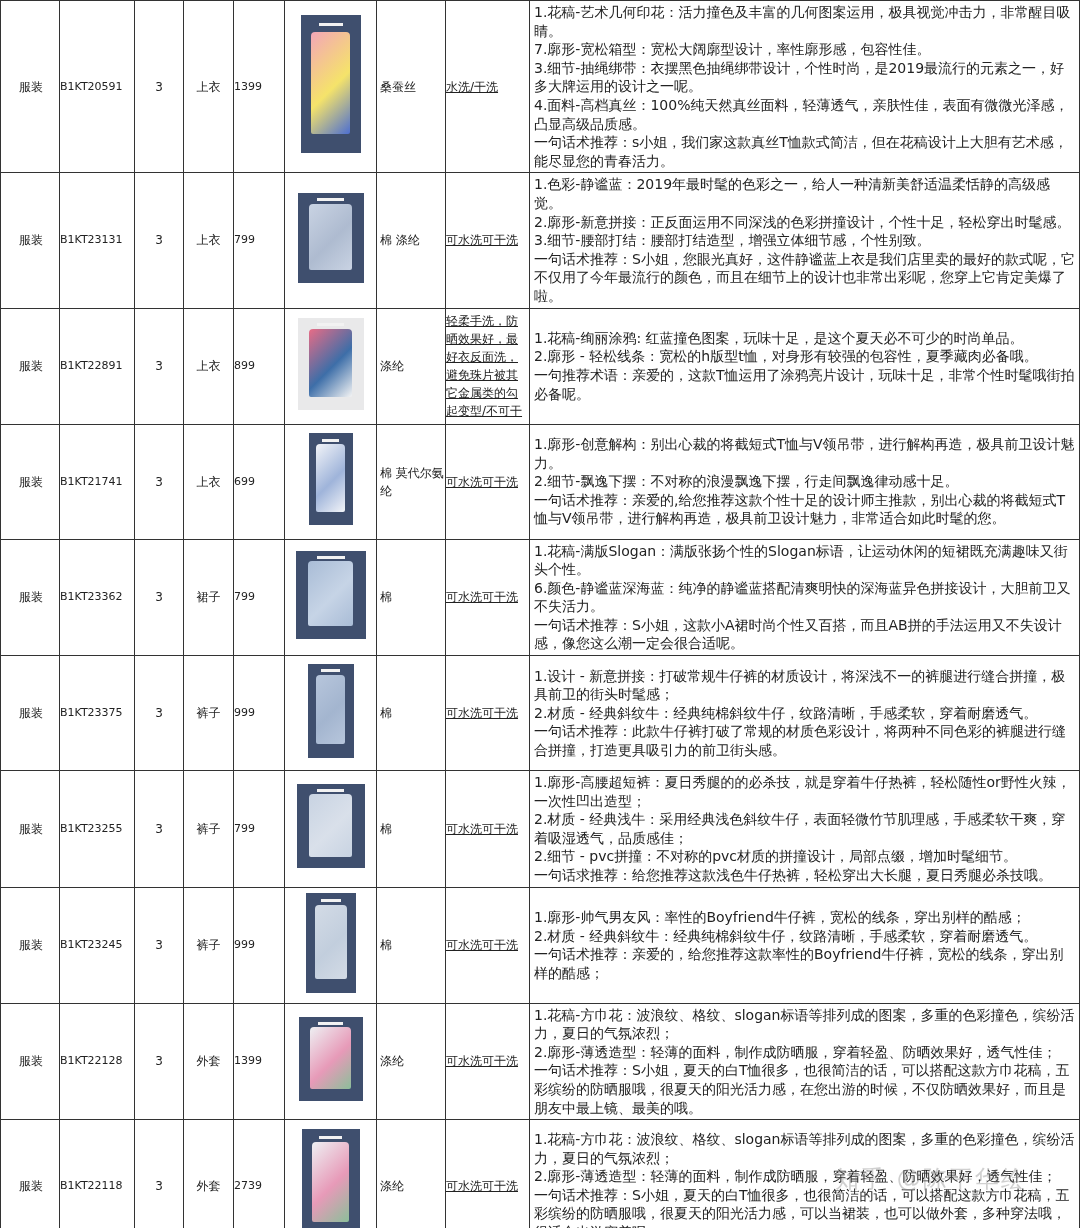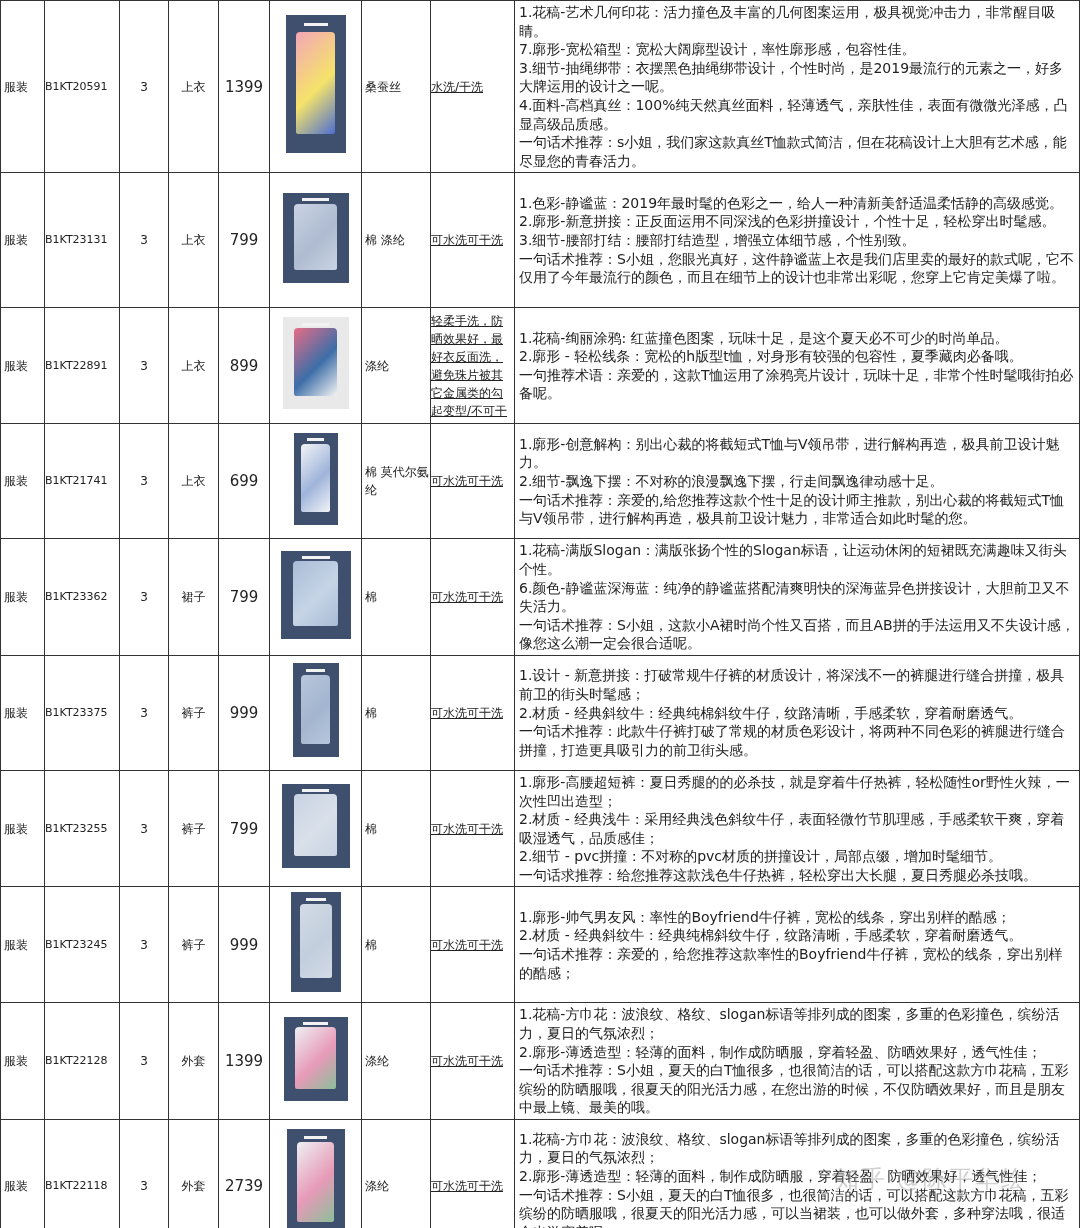--- a/index.html
+++ b/index.html
@@ -1,23 +1,23 @@
 <!DOCTYPE html>
 <html><head>
 <meta charset="utf-8">
 <style>
   html,body{margin:0;padding:0;background:#fff;}
   body{width:1080px;height:1228px;overflow:hidden;position:relative;font-family:"DejaVu Sans","Liberation Sans",sans-serif;color:#222;}
   table{border-collapse:collapse;table-layout:fixed;width:1080px;position:absolute;left:0;top:0;}
   td{border:1.5px solid #333;padding:0;vertical-align:middle;font-size:12px;line-height:18px;}
-  td.c-cat{width:40px;padding-left:3px;}
+  td.c-cat{width:40px;padding-left:18px;}
   td.c-code{width:74px;text-align:left;font-size:11px;}
   td.c-qty{width:48px;text-align:center;}
   td.c-type{width:49px;text-align:center;}
-  td.c-price{width:50px;text-align:center;font-size:15px;}
+  td.c-price{width:50px;text-align:left;font-size:11px;}
   td.c-img{width:91px;text-align:center;}
   td.c-mat{width:65px;padding-left:3px;}
   td.c-care{width:83px;padding-left:0;overflow:hidden;text-decoration:underline;}
   td.c-desc{padding:2px 4px;font-size:14px;line-height:18.6px;}
   .care-clip{max-height:113px;overflow:hidden;}
   .thumb{display:inline-block;position:relative;background:#3f4f6e;overflow:hidden;}
   .thumb .garment{position:absolute;}
   .desc-line{display:block;}
   .watermark{position:absolute;left:835px;top:1163px;font-size:24px;color:rgba(120,120,120,0.35);letter-spacing:2px;pointer-events:none;white-space:nowrap;}
 </style>

